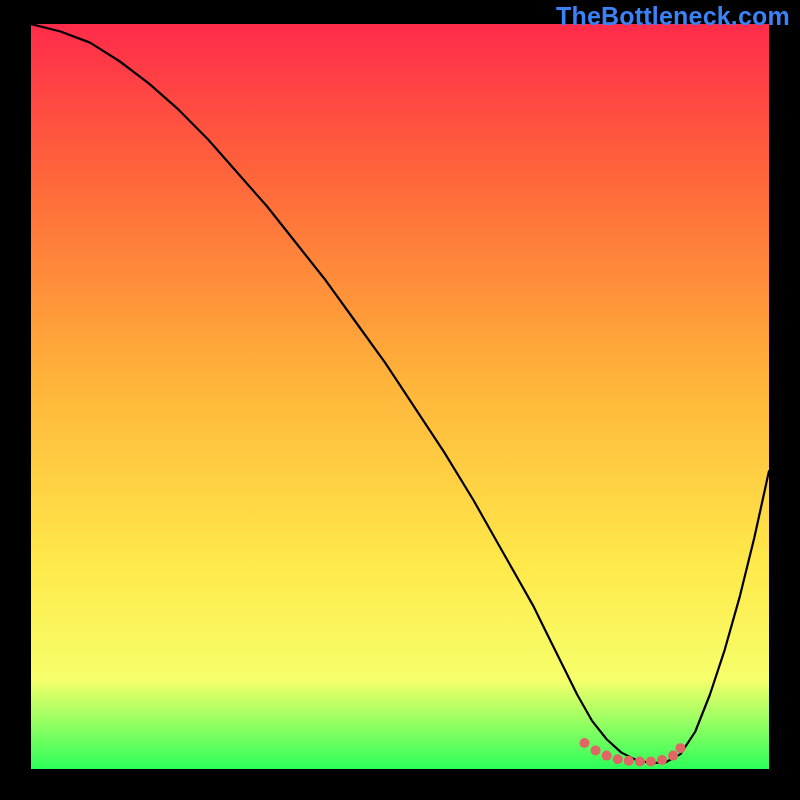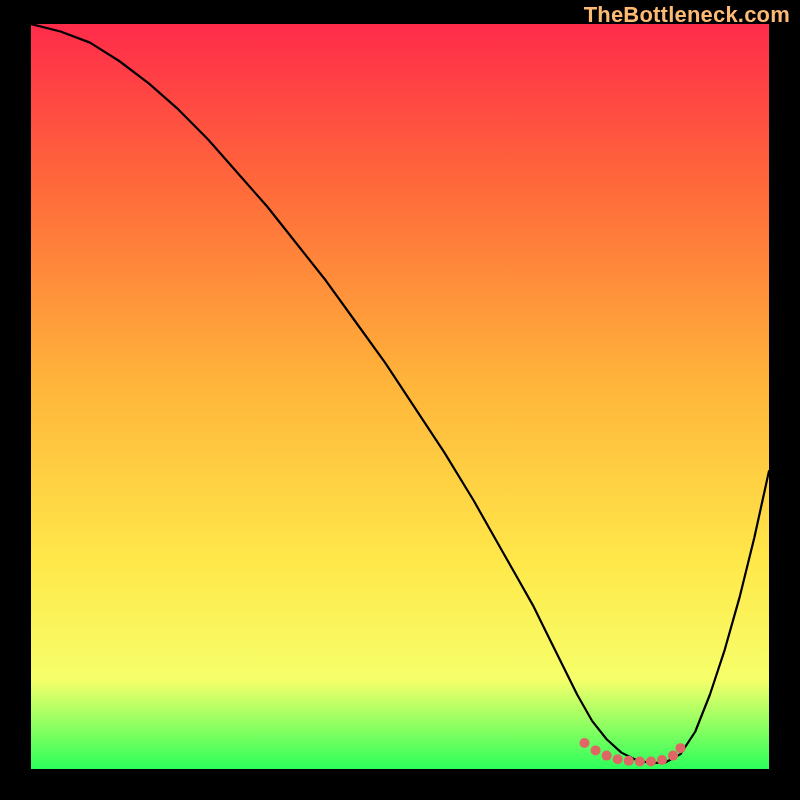--- a/index.html
+++ b/index.html
@@ -14,22 +14,22 @@
   .frame {
     position: relative;
     width: 800px;
     height: 800px;
     background: #000;
   }
   .watermark {
     position: absolute;
     top: 2px;
     right: 10px;
-    color: #fdba74;
-    font-size: 22px;
+    color: #3b82f6;
+    font-size: 25px;
     font-weight: 600;
     letter-spacing: 0.2px;
     z-index: 10;
   }
   .plot {
     position: absolute;
     left: 31px;
     top: 24px;
     width: 738px;
     height: 745px;

